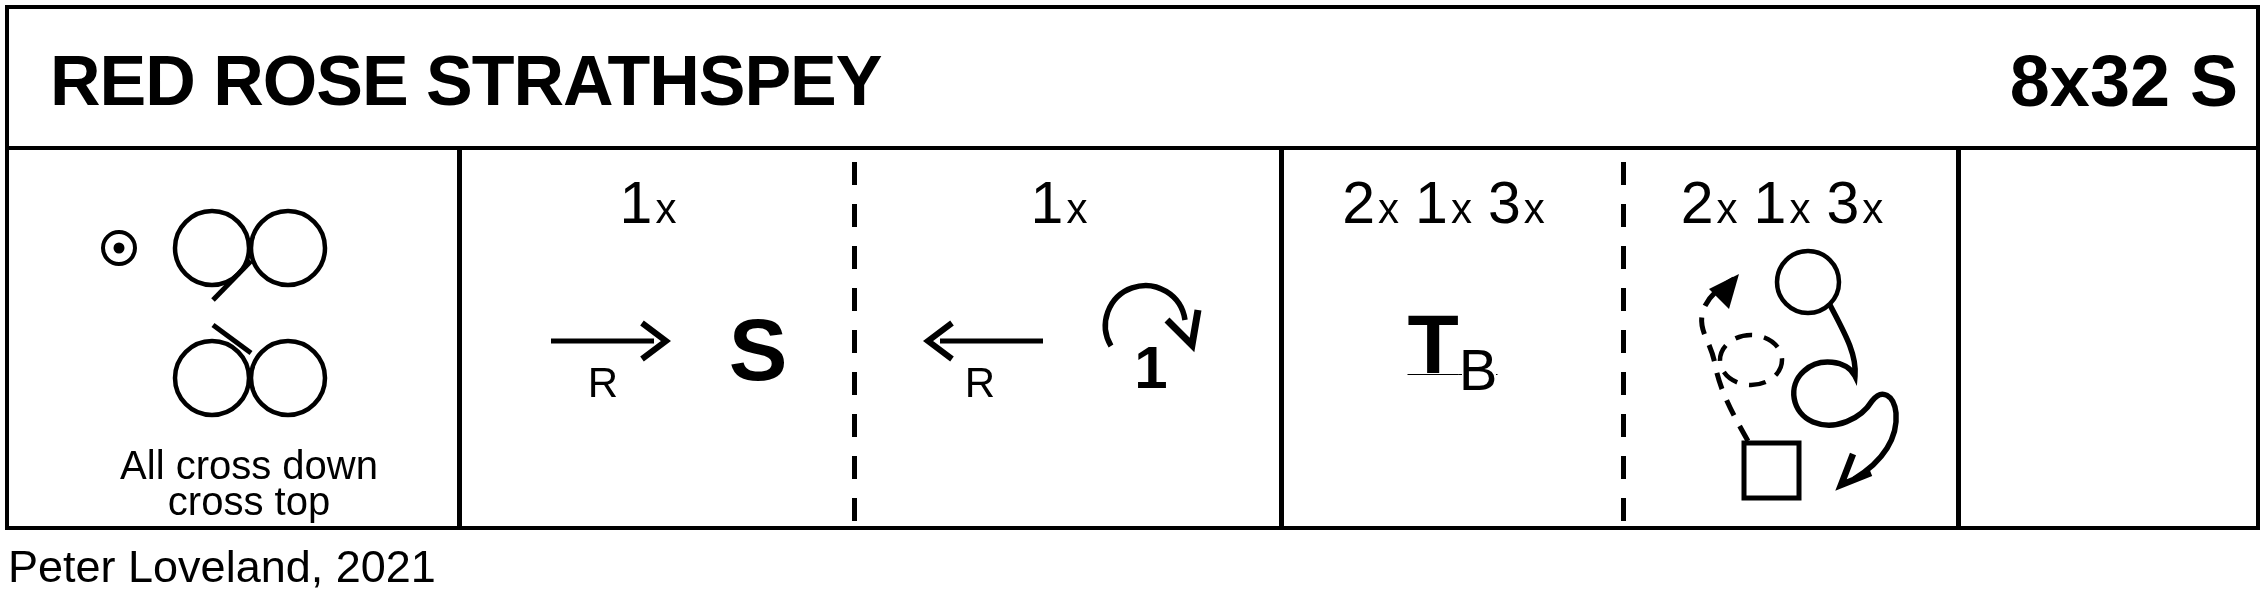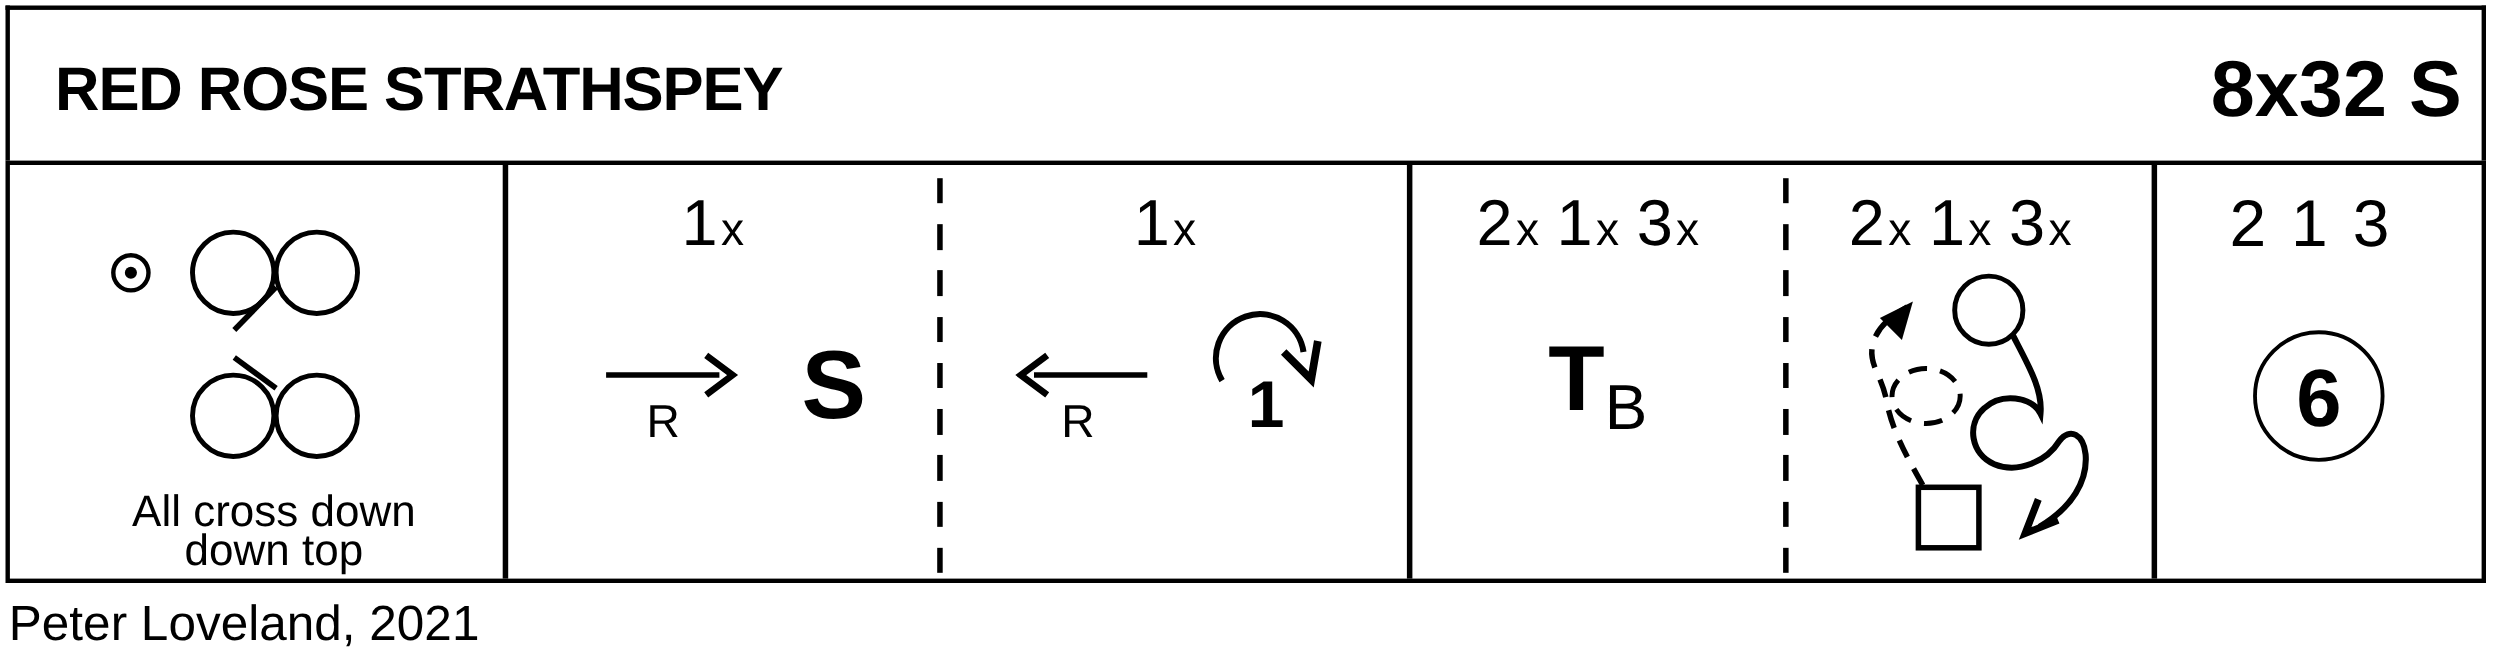--- a/index.html
+++ b/index.html
@@ -4,21 +4,21 @@
 <style>
   html,body{margin:0;padding:0;background:#ffffff;}
   body{width:2267px;height:608px;font-family:"Liberation Sans",sans-serif;color:#000;}
   .page{position:relative;width:2267px;height:608px;background:#fff;overflow:hidden;}
 
   
   .title-box{position:absolute;left:5px;top:5px;width:2255px;height:141px;
     border:4px solid #000;border-bottom:none;box-sizing:border-box;
     display:flex;align-items:center;justify-content:space-between;
     padding:6px 18px 0 41px;}
-  .title-box .title{font-size:56px;font-weight:bold;letter-spacing:-1px;white-space:nowrap;}
+  .title-box .title{font-size:70px;font-weight:bold;letter-spacing:-1px;white-space:nowrap;}
   .title-box .repeat{font-size:72px;font-weight:bold;white-space:nowrap;}
 
   
   .cells-box{position:absolute;left:5px;top:146px;width:2255px;height:384px;
     border:4px solid #000;box-sizing:border-box;display:flex;}
   .cell{position:relative;height:100%;flex:0 0 auto;}
   .cell svg.fig{position:absolute;left:0;top:0;}
   .vdiv{flex:0 0 5px;height:100%;}
   .vdiv.solid{background:#000;}
   .vdiv.dashed{background:repeating-linear-gradient(to bottom,#000 0 23px,transparent 23px 42px);
@@ -33,21 +33,21 @@
 
   .caption{position:absolute;top:297px;left:0;right:0;text-align:center;
     font-size:40px;line-height:36px;transform:translateX(16px);}
 
   svg text{font-family:"Liberation Sans",sans-serif;fill:#000;}
   text.lbl{font-size:42px;}
   text.sym{font-size:88px;font-weight:bold;}
   text.num{font-size:60px;font-weight:bold;}
   text.bars{font-size:74px;font-weight:bold;}
 
-  .tb{position:absolute;top:152px;left:0;right:0;text-align:center;line-height:1;white-space:nowrap;}
+  .tb{position:absolute;top:152px;left:0;right:0;text-align:center;line-height:1;white-space:nowrap;text-decoration:underline;}
   .tb .T{font-size:84px;font-weight:bold;}
   .tb .B{font-size:58px;vertical-align:-17px;}
 
   .footer{position:absolute;left:8px;right:7px;top:544px;display:flex;
     justify-content:space-between;font-size:45px;line-height:1;}
 </style>
 </head>
 <body>
 
 <div class="page">
@@ -65,21 +65,21 @@
         <circle cx="110" cy="98" r="5.5" fill="#000" stroke="none"></circle>
         <circle cx="203" cy="98" r="37" fill="none" stroke="#000" stroke-width="4.5"></circle>
         <circle cx="279" cy="98" r="37" fill="none" stroke="#000" stroke-width="4.5"></circle>
         <line x1="242" y1="111" x2="204" y2="150" stroke="#000" stroke-width="5"></line>
         <circle cx="203" cy="228" r="37" fill="none" stroke="#000" stroke-width="4.5"></circle>
         <circle cx="279" cy="228" r="37" fill="none" stroke="#000" stroke-width="4.5"></circle>
         <line x1="204" y1="175" x2="242" y2="203" stroke="#000" stroke-width="5"></line>
       </svg>
       <div class="caption">
         <div>All cross down</div>
-        <div>down top</div>
+        <div>cross top</div>
       </div>
     </div>
 
     <div class="vdiv solid"></div>
 
     <div class="cell" style="width:390px">
       <div class="hdr">
         <span class="tok"><span>1</span><span class="sx">x</span></span>
       </div>
       <svg class="fig" width="390" height="376" viewBox="0 0 390 376">
@@ -129,27 +129,20 @@
         <rect x="118" y="293" width="55" height="55" fill="none" stroke="#000" stroke-width="5"></rect>
         <path d="M 122 291 C 106 263, 93 238, 89 214 C 84 188, 70 180, 78 158 C 84 144, 96 136, 108 129" fill="none" stroke="#000" stroke-width="5" stroke-dasharray="17 12"></path>
         <polygon points="113,124 83,139 103,159" fill="#000"></polygon>
         <path d="M 204 155 C 218 182, 231 204, 229 226 C 221 210, 193 207, 178 221 C 161 236, 166 263, 187 272 C 209 281, 235 269, 246 251 C 256 238, 268 245, 270 263 C 272 287, 258 311, 228 329" fill="none" stroke="#000" stroke-width="5.5"></path>
         <path d="M 245 323 L 215 335 L 227 304" fill="none" stroke="#000" stroke-width="6.5"></path>
       </svg>
     </div>
 
     <div class="vdiv solid"></div>
 
-    <div class="cell" style="flex:1 1 auto">
-      <div class="hdr plain">2 1 3</div>
-      <svg class="fig" width="296" height="376" viewBox="0 0 296 376">
-        <circle cx="147" cy="210" r="58" fill="none" stroke="#000" stroke-width="3.5"></circle>
-        <text class="bars" x="147" y="237" text-anchor="middle">6</text>
-      </svg>
-    </div>
 
   </div>
 
   <div class="footer">
     <span>Peter Loveland, 2021</span>
   </div>
 
 </div>
 
 </body></html>

